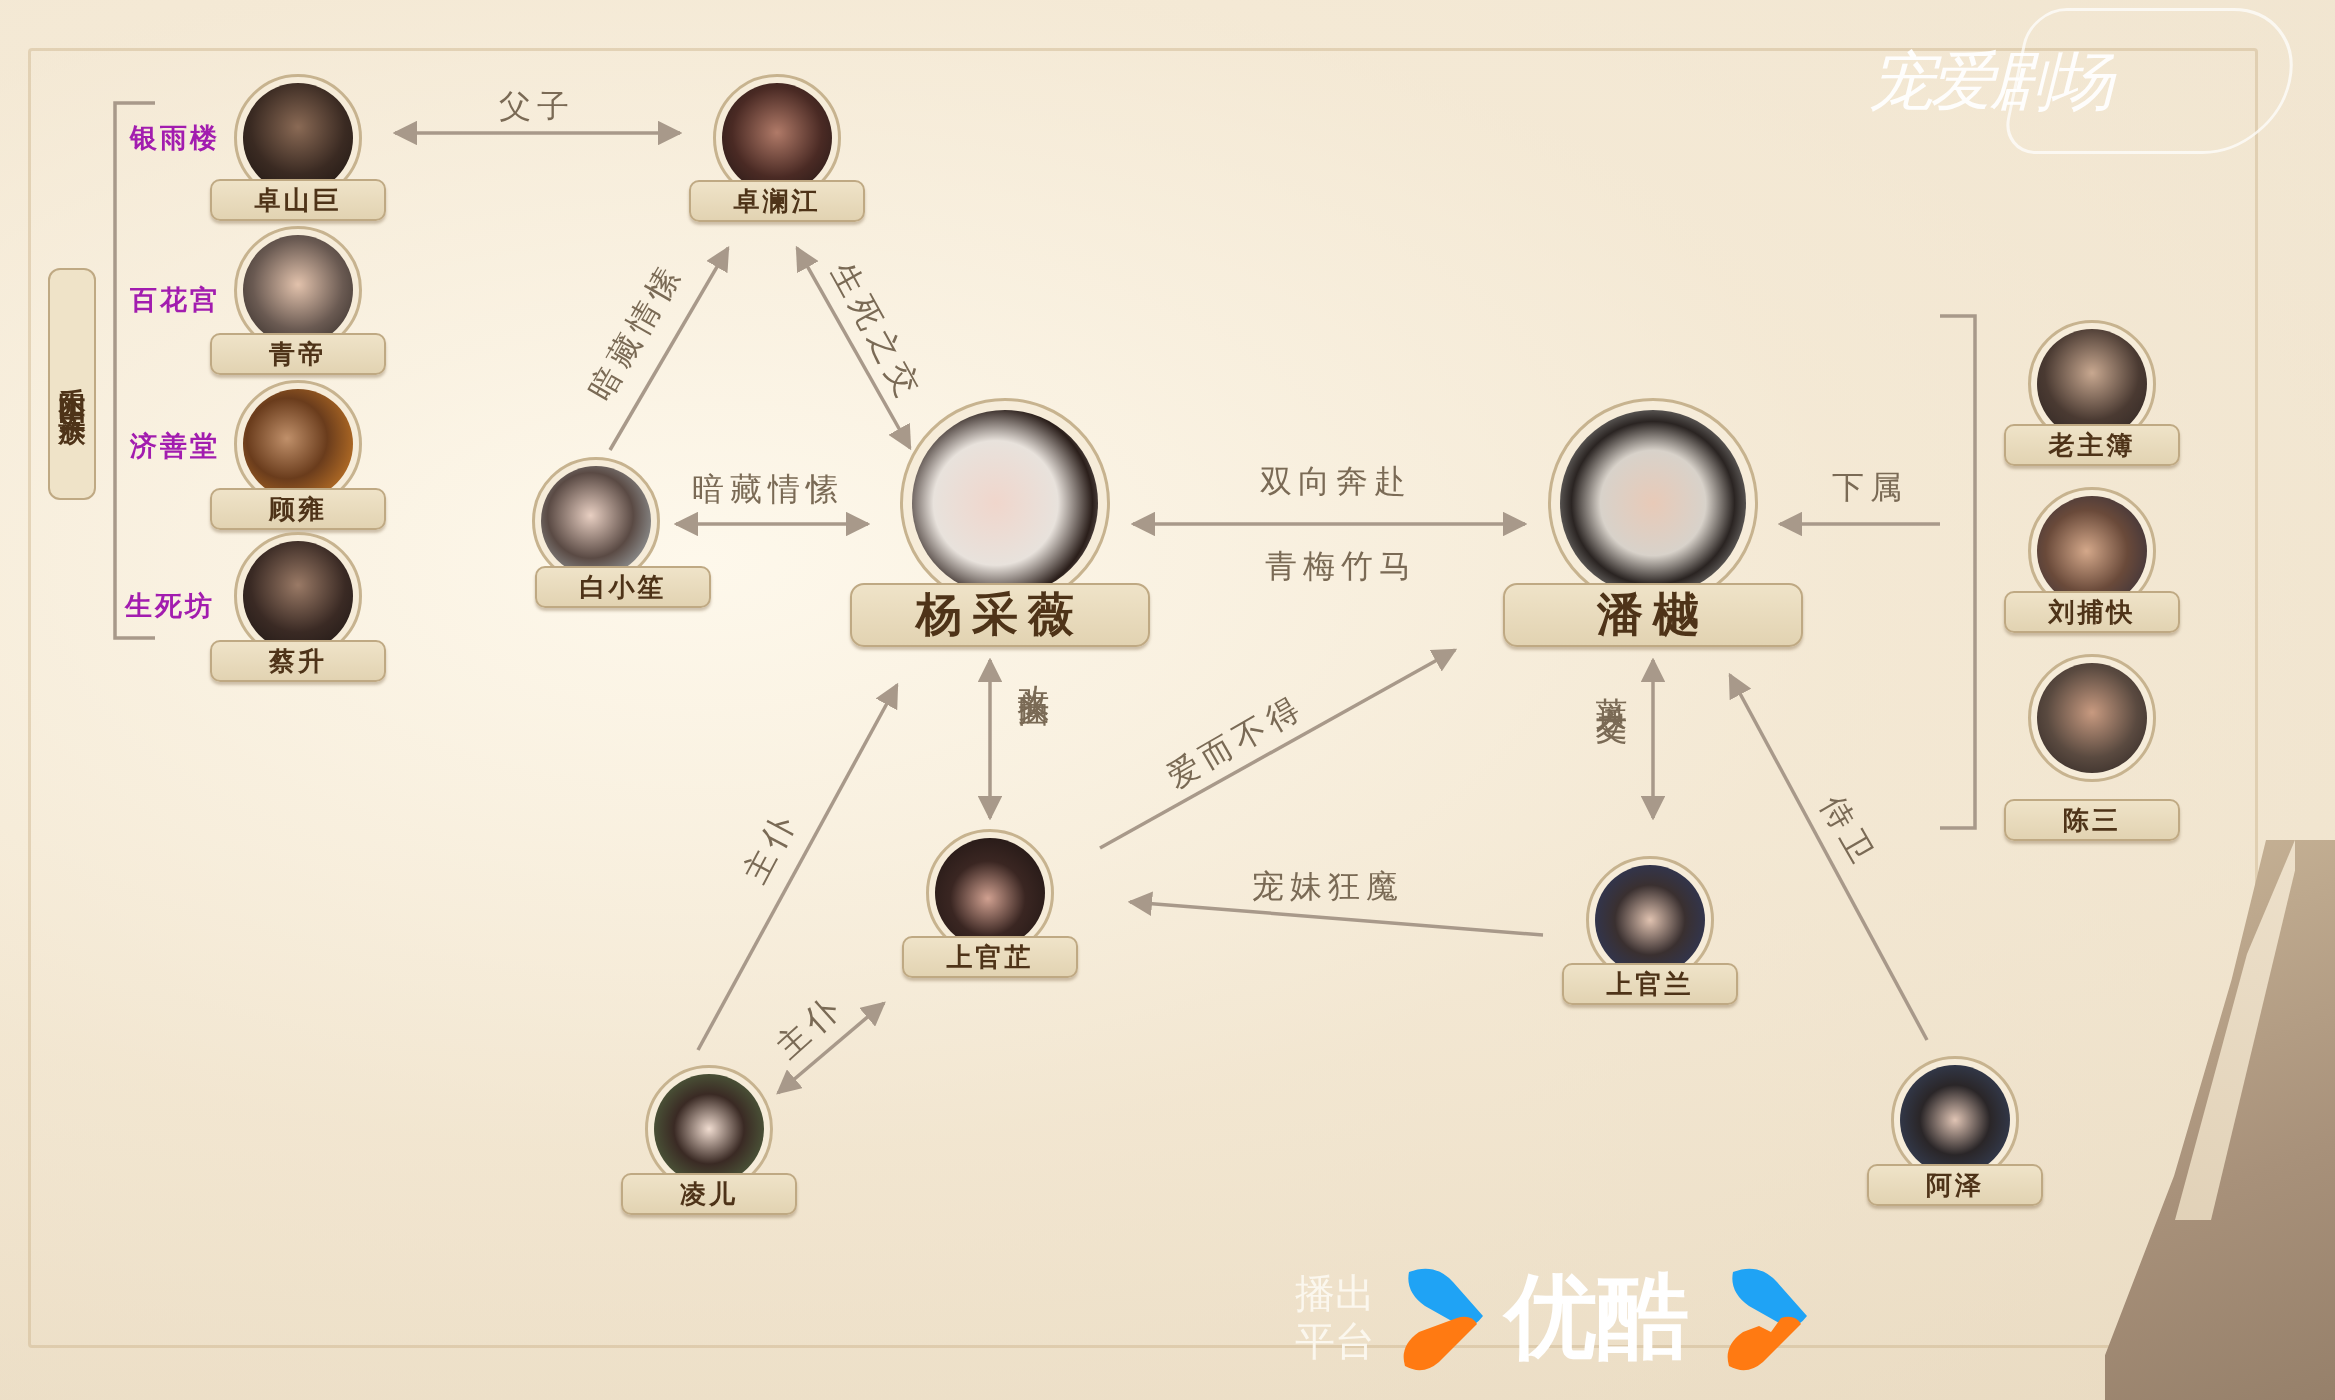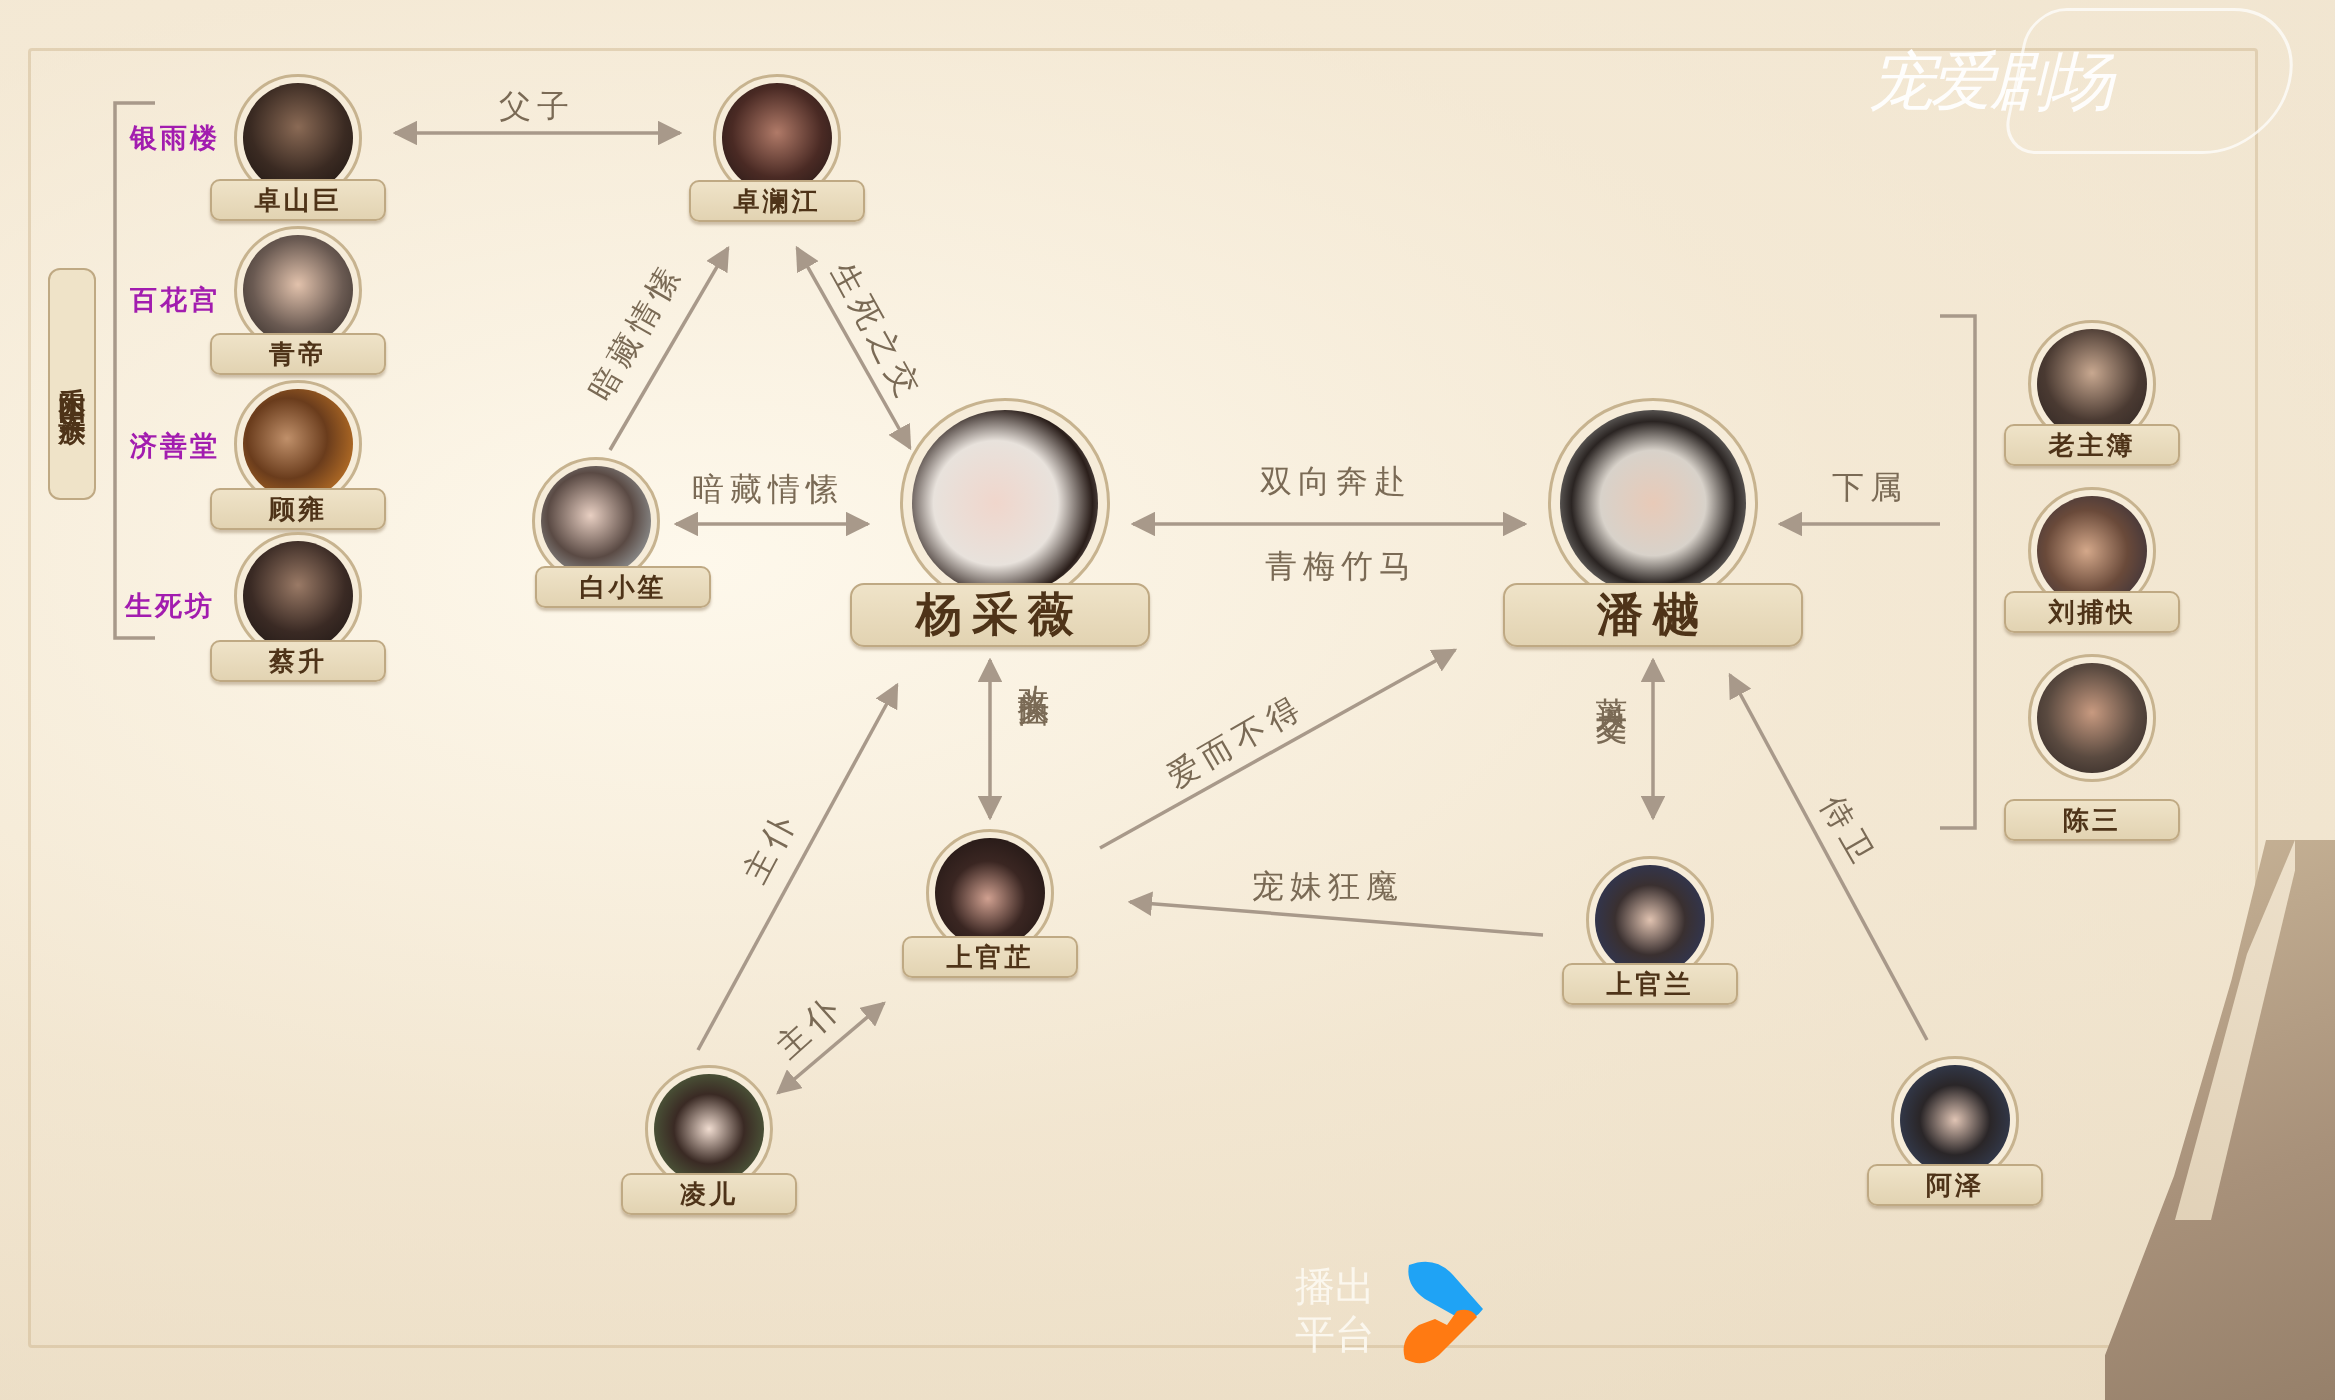--- a/index.html
+++ b/index.html
@@ -177,16 +177,23 @@
 <div class="rel" style="left:772px;top:1005px;transform:rotate(-42deg);">主仆</div>
 
 <div class="footer">
   <div class="small">
     <div>播出</div>
     <div>平台</div>
   </div>
   <div class="brand">
     <svg class="logo" viewBox="0 0 96 110">
       <path d="M14 10 Q10 30 30 44 L62 62 Q76 70 88 54 L58 20 Q40 0 14 10z" fill="#1fa3f5"></path>
+      <path d="M10 104 Q4 84 24 70 L62 56 Q76 52 82 62 L44 100 Q28 114 10 104z" fill="#ff7a12"></path>
+    </svg>
+    <span>优酷</span>
+  </div>
+  <div class="brand">
+    <svg class="logo" viewBox="0 0 96 110">
+      <path d="M14 10 Q10 30 30 44 L62 62 Q76 70 88 54 L58 20 Q40 0 14 10z" fill="#1fa3f5"></path>
       <path d="M10 104 Q4 84 24 70 L40 64 L52 70 L62 56 Q76 52 82 62 L44 100 Q28 114 10 104z" fill="#ff7a12"></path>
     </svg>
   </div>
 </div>
 
 </body></html>

